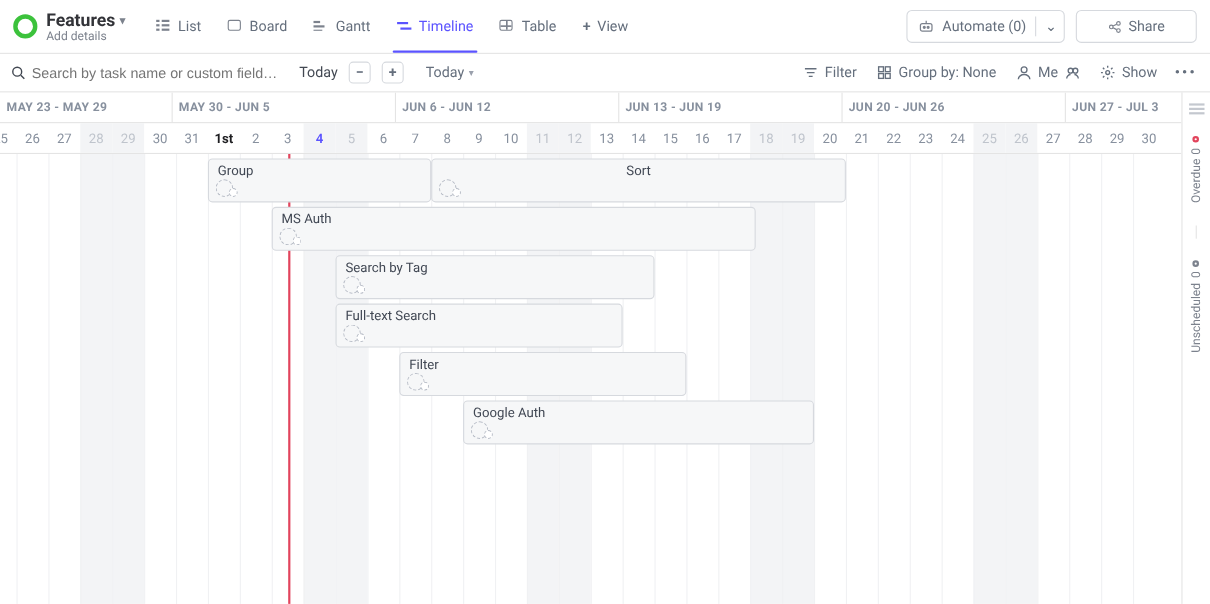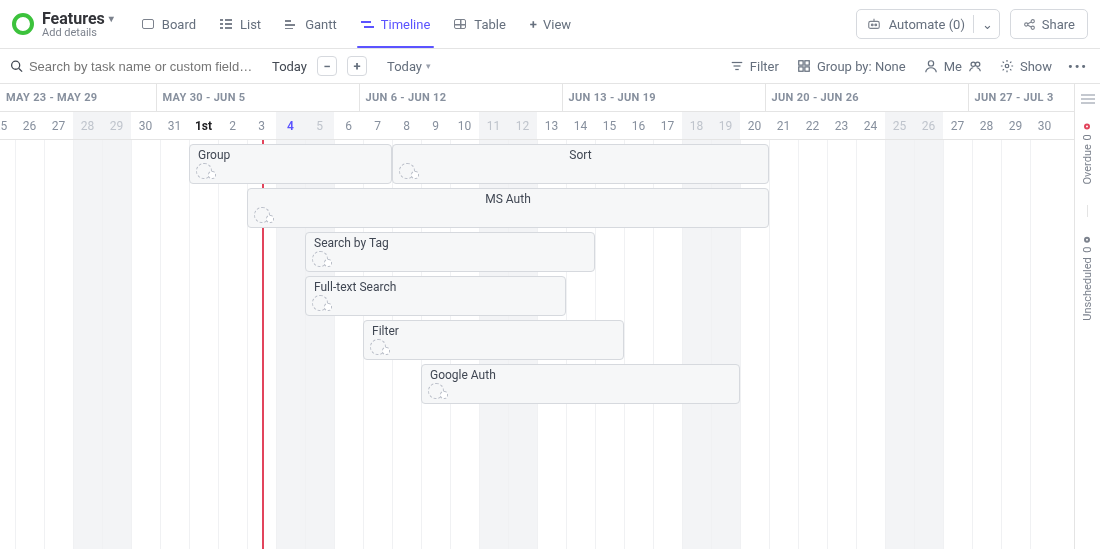--- a/index.html
+++ b/index.html
@@ -15,21 +15,21 @@
 
   .views { display: flex; align-items: stretch; height: 100%; margin-left: 6px; }
   .view-tab { display: flex; align-items: center; gap: 6px; padding: 0 12px; color: #656f7d; font-size: 13px; cursor: pointer; position: relative; }
   .view-tab.active { color: #5b53ff; }
   .view-tab.active::after { content: ""; position: absolute; left: 8px; right: 8px; bottom: 0; height: 2px; background: #5b53ff; border-radius: 2px; }
   .view-tab svg, .view-tab .ico { width: 14px; height: 14px; display: inline-block; }
 
   .topbar-spacer { flex: 1; }
   .automate-btn { display: flex; align-items: center; gap: 8px; height: 30px; padding: 0 6px 0 10px; border: 1px solid #d6d9de; border-radius: 5px; color: #656f7d; cursor: pointer; }
   .automate-btn .caret { border-left: 1px solid #d6d9de; padding-left: 8px; height: 18px; display: flex; align-items: center; }
-  .share-btn { display: flex; align-items: center; gap: 6px; height: 30px; padding: 0 12px; border: 1px solid #d6d9de; border-radius: 5px; color: #656f7d; margin-left: 10px; cursor: pointer; }
+  .share-btn { display: flex; align-items: center; gap: 6px; height: 30px; padding: 0 28px; border: 1px solid #d6d9de; border-radius: 5px; color: #656f7d; margin-left: 10px; cursor: pointer; }
 
   
   .secbar { display: flex; align-items: center; height: 35px; padding: 0 12px 0 10px; border-bottom: 1px solid #e4e4e4; color: #656f7d; }
   .search-wrap { display: flex; align-items: center; gap: 6px; width: 250px; }
   .search-wrap input { border: none; outline: none; width: 100%; font-size: 13px; color: #15803d; }
   .today-cell { display: flex; align-items: center; gap: 10px; margin-left: 12px; }
   .today-cell .sq-btn { width: 20px; height: 20px; display: flex; align-items: center; justify-content: center; border: 1px solid #d6d9de; border-radius: 4px; cursor: pointer; font-weight: 700; }
   .scale-picker { display: flex; align-items: center; gap: 4px; margin-left: 20px; cursor: pointer; }
   .scale-picker .chev { font-size: 9px; color: #9aa0ac; }
 
@@ -87,26 +87,26 @@
   <div class="list-info">
     <div class="list-title-row">
       <span>Features</span>
       <span class="chev">▾</span>
     </div>
     <span class="add-details">Add details</span>
   </div>
 
   <div class="views">
     <div class="view-tab">
+      <span class="ico ico-list"></span>
+      <span>List</span>
+    </div>
+    <div class="view-tab">
       <span class="ico ico-board"></span>
       <span>Board</span>
-    </div>
-    <div class="view-tab">
-      <span class="ico ico-list"></span>
-      <span>List</span>
     </div>
     <div class="view-tab">
       <span class="ico ico-gantt"></span>
       <span>Gantt</span>
     </div>
     <div class="view-tab active">
       <span class="ico ico-timeline"></span>
       <span>Timeline</span>
     </div>
     <div class="view-tab">
@@ -309,21 +309,21 @@
             <div class="plus-ph"></div>
           </div>
         </div>
         <div class="task" style="left: 392px; width: 377px; top: 0px; text-align: center;">
           <div>Sort</div>
           <div class="icon-row">
             <div class="avatar-ph"></div>
             <div class="plus-ph"></div>
           </div>
         </div>
-        <div class="task" style="left: 247px; width: 522px; top: 44px; text-align: center;">
+        <div class="task" style="left: 247px; width: 440px; top: 44px;">
           <div>MS Auth</div>
           <div class="icon-row">
             <div class="avatar-ph"></div>
             <div class="plus-ph"></div>
           </div>
         </div>
         <div class="task" style="left: 305px; width: 290px; top: 88px;">
           <div>Search by Tag</div>
           <div class="icon-row">
             <div class="avatar-ph"></div>

